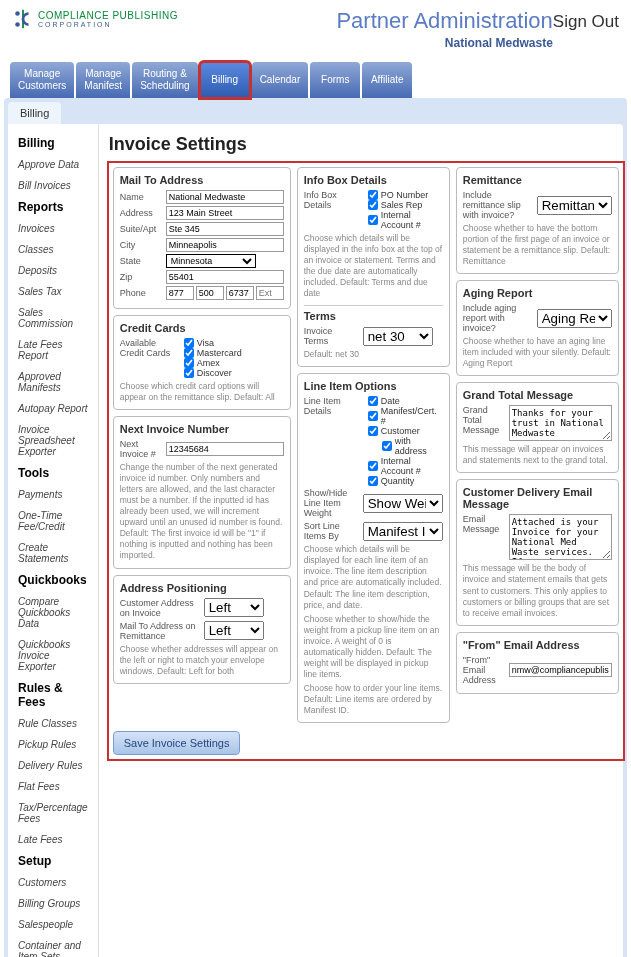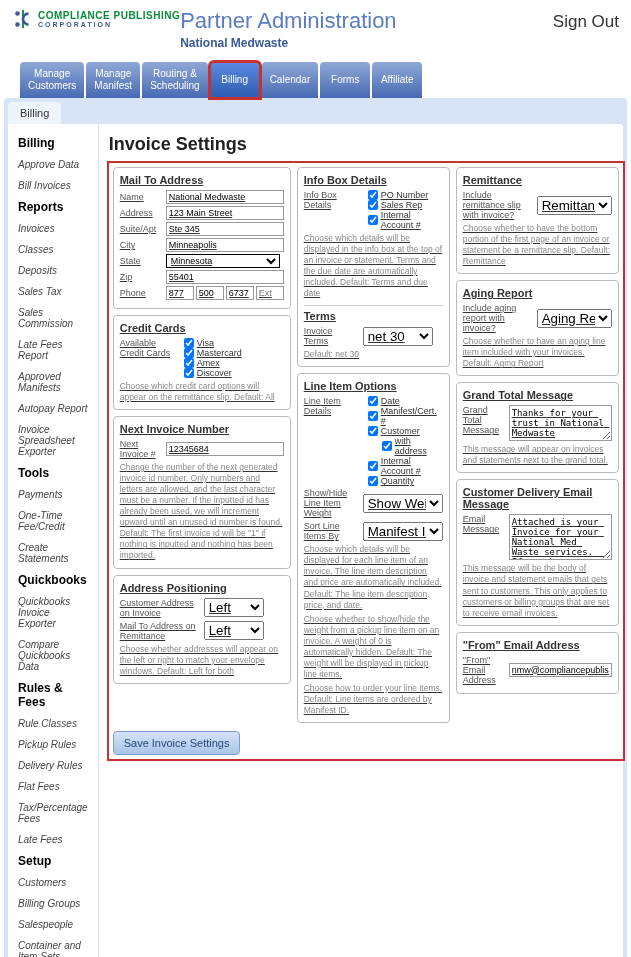--- a/index.html
+++ b/index.html
@@ -1,49 +1,49 @@
 <!DOCTYPE html>
 <html><head>
 <meta charset="utf-8">
 <style>
 * { box-sizing: border-box; margin: 0; padding: 0; }
 body { font-family: Arial, sans-serif; font-size: 11px; background: #fff; color: #333; width: 631px; }
 .header { padding: 8px 12px; display: flex; align-items: flex-start; }
 .logo-area { display: flex; align-items: center; gap: 4px; }
 .logo-icon { width: 22px; height: 22px; }
-.logo-text { font-size: 10px; font-weight: bold; }
+.logo-text { font-size: 10px; font-weight: normal; }
 .logo-text .main { color: #0a8a3a; letter-spacing: 0.5px; }
 .logo-text .sub { color: #3b5998; font-size: 7px; letter-spacing: 2px; }
-.title-area { flex: 1; text-align: left; }
+.title-area { flex: 1; text-align: right; }
 .title-area h1 { color: #5a7cc4; font-size: 22px; font-weight: normal; margin-bottom: 2px; }
 .title-area .sub { color: #3b5998; font-size: 12px; font-weight: bold; }
 .signout { font-size: 17px; color: #333; padding-top: 4px; }
-.navbar { padding: 4px 10px 0 20px; display: flex; gap: 2px; }
+.navbar { padding: 4px 10px 0 10px; display: flex; gap: 2px; }
 .nav-btn { background: linear-gradient(#8fa8d6, #476ab3); color: #fff; border: none; border-radius: 4px 4px 0 0; padding: 6px 8px; font-size: 10px; text-align: center; min-width: 50px; cursor: pointer; line-height: 1.2; }
 .nav-btn.active { background: linear-gradient(#5c8ae0, #2c5bb0); outline: 3px solid #c93030; outline-offset: -1px; }
 .content-area { background: #d6e4f5; padding: 4px; margin: 0 4px; border-radius: 4px; }
 .tab-bar { display: flex; }
 .tab { background: #eef4fb; padding: 5px 12px; font-size: 11px; border-radius: 4px 4px 0 0; }
 .main { display: flex; background: #fff; border-radius: 0 4px 4px 4px; }
 .sidebar { width: 120px; padding: 8px 0; border-right: 1px solid #e0e0e0;}
 .sidebar h3 { font-size: 12px; font-weight: bold; padding: 4px 10px; color: #000; }
 .sidebar-item { display: block; padding: 5px 10px; font-size: 10px; color: #444; cursor: pointer; font-style: italic; }
 .content { flex: 1; padding: 10px; }
 .content h2 { font-size: 18px; font-weight: bold; margin-bottom: 8px; color: #222; }
-.panels-wrap { outline: 2px solid #c93030; padding: 4px; text-decoration: underline; }
+.panels-wrap { outline: 2px solid #c93030; padding: 4px; }
 .columns { display: flex; gap: 6px; }
 .col { flex: 1; display: flex; flex-direction: column; gap: 6px; }
 .panel { border: 1px solid #bbb; border-radius: 4px; padding: 6px; }
 .panel h4 { font-size: 11px; font-weight: bold; margin-bottom: 4px; }
 .panel h4.sub { margin-top: 6px; border-top: 1px solid #ccc; padding-top: 4px;}
 .field-row { display: flex; align-items: center; margin-bottom: 2px; gap: 4px; }
 .field-row label { font-size: 9px; width: 42px; color: #555; }
 .field-row input[type=text] { flex: 1; font-size: 9px; padding: 1px 2px; border: 1px solid #999; min-width: 0; width: 100%; }
 .field-row select { font-size: 9px; padding: 0; border: 1px solid #000; background: #fff; }
-select.wide { width: 114px; }
+select.wide { width: 90px; }
 .phone-group { display: flex; gap: 2px; }
 .phone-group input { width: 28px !important; flex: none !important; }
 .helper { font-size: 8.5px; color: #888; line-height: 1.3; margin-top: 3px; }
 .chk-row { display: flex; align-items: flex-start; gap: 4px; margin-bottom: 2px; }
 .chk-row > label:first-child { font-size: 9px; width: 60px; color: #555; flex-shrink:0;}
 .chk-list { display: flex; flex-direction: column; }
 .chk-item { font-size: 9px; display: flex; align-items: center; gap: 3px; }
 .chk-item input { margin: 0; width: 10px; height: 10px;}
 .chk-indent { margin-left: 14px; }
 .inline-label-row { display: flex; align-items: center; gap: 4px; margin-bottom: 3px;}
@@ -101,22 +101,22 @@
         <a class="sidebar-item">Sales Commission</a>
         <a class="sidebar-item">Late Fees Report</a>
         <a class="sidebar-item">Approved Manifests</a>
         <a class="sidebar-item">Autopay Report</a>
         <a class="sidebar-item">Invoice Spreadsheet Exporter</a>
         <h3>Tools</h3>
         <a class="sidebar-item">Payments</a>
         <a class="sidebar-item">One-Time Fee/Credit</a>
         <a class="sidebar-item">Create Statements</a>
         <h3>Quickbooks</h3>
+        <a class="sidebar-item">Compare Quickbooks Data</a>
         <a class="sidebar-item">Quickbooks Invoice Exporter</a>
-        <a class="sidebar-item">Compare Quickbooks Data</a>
         <h3>Rules &amp; Fees</h3>
         <a class="sidebar-item">Rule Classes</a>
         <a class="sidebar-item">Pickup Rules</a>
         <a class="sidebar-item">Delivery Rules</a>
         <a class="sidebar-item">Flat Fees</a>
         <a class="sidebar-item">Tax/Percentage Fees</a>
         <a class="sidebar-item">Late Fees</a>
         <h3>Setup</h3>
         <a class="sidebar-item">Customers</a>
         <a class="sidebar-item">Billing Groups</a>
@@ -293,21 +293,21 @@
                   <select style="width:75px"><option>Remittance</option></select>
                 </div>
               <div class="helper">Choose whether to have the bottom portion of the first page of an invoice or statement be a remittance slip. Default: Remittance</div>
             </div>
             <div class="panel">
               <h4>Aging Report</h4>
               <div class="inline-label-row">
                   <label style="width:70px">Include aging report with invoice?</label>
                   <select style="width:75px"><option>Aging Repo</option></select>
                 </div>
-              <div class="helper">Choose whether to have an aging line item included with your invoices. Default: Aging Report</div>
+              <div class="helper">Choose whether to have an aging line item included with your silently. Default: Aging Report</div>
             </div>
             <div class="panel">
               <h4>Grand Total Message</h4>
               <div class="chk-row">
                   <label style="width:42px">Grand Total Message</label>
                   <textarea rows="3" style="">Thanks for your trust in National Medwaste</textarea>
                 </div>
               <div class="helper">This message will appear on invoices and statements next to the grand total.</div>
             </div>
             <div class="panel">

